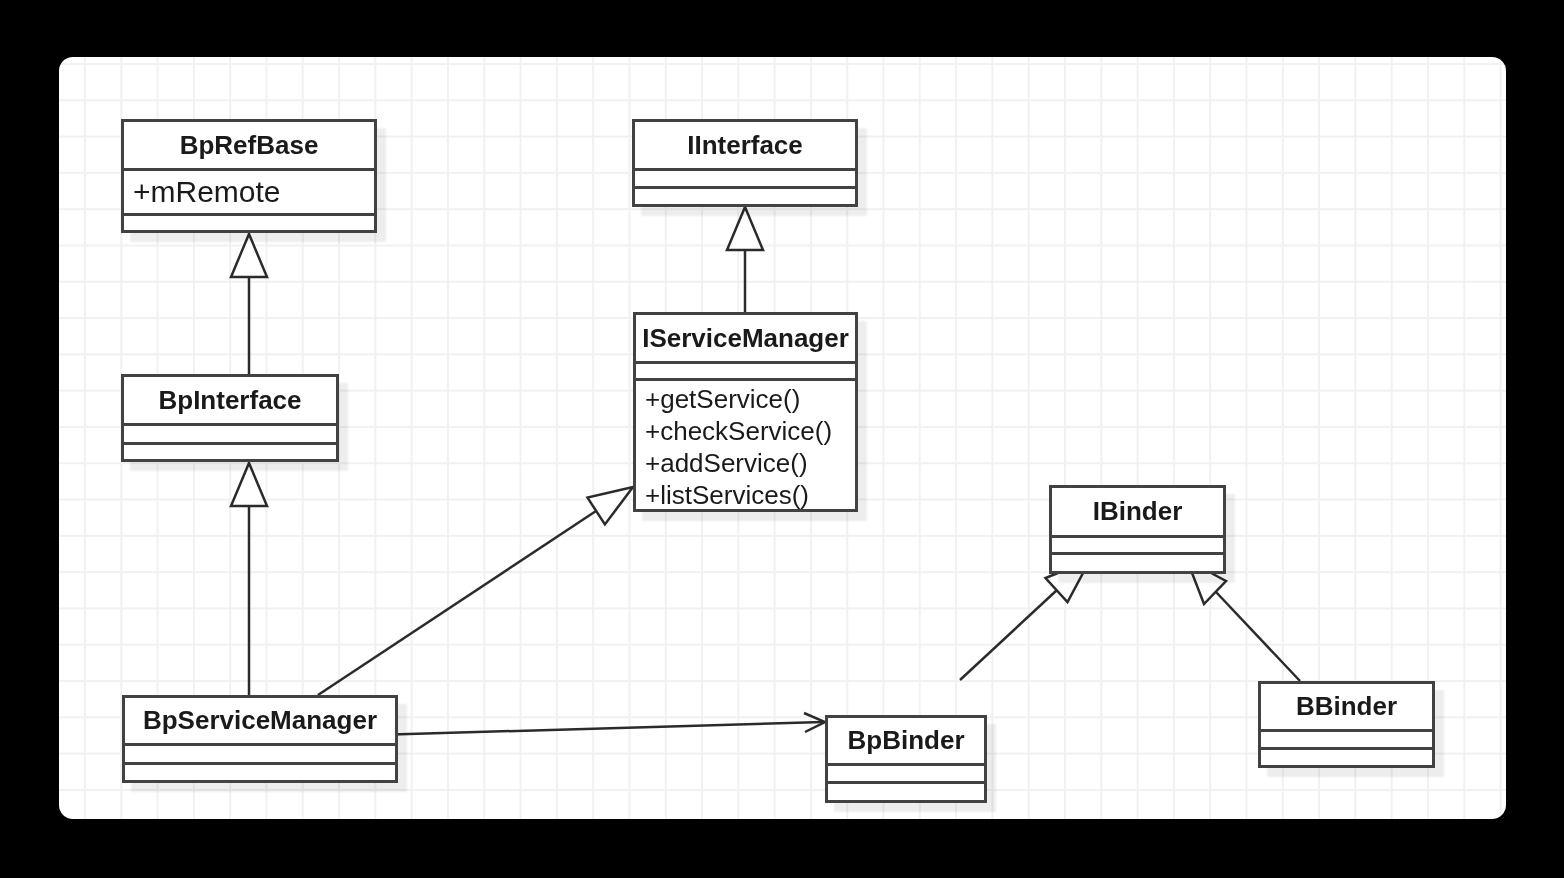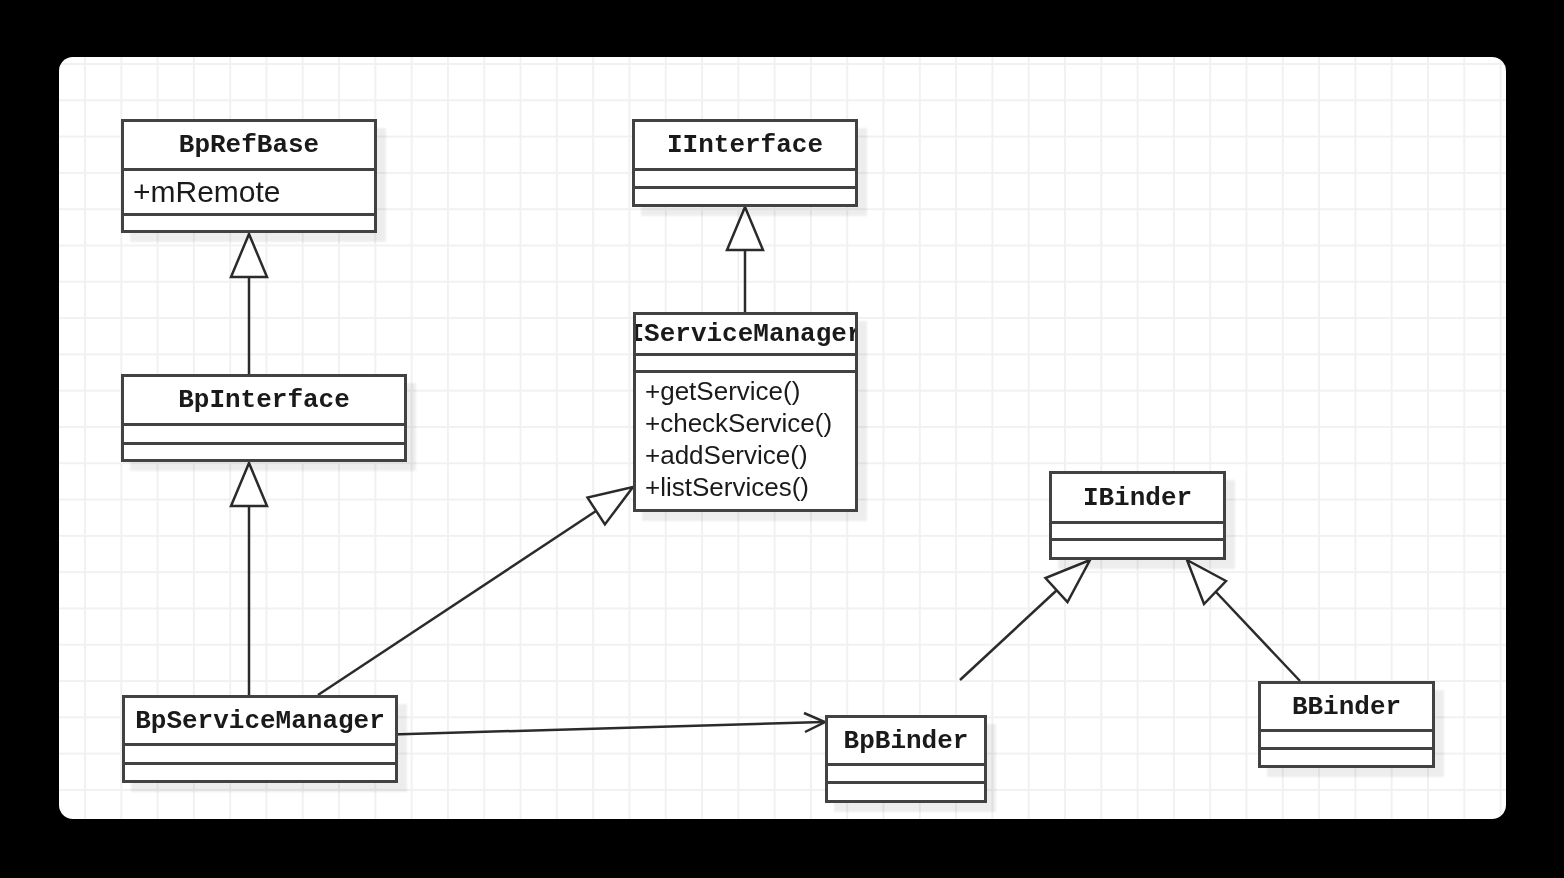--- a/index.html
+++ b/index.html
@@ -61,21 +61,20 @@
     color: #1a1a1a;
   }
   .uml-title {
     display: flex;
     align-items: center;
     justify-content: center;
     font-weight: bold;
     font-size: 26px;
     white-space: nowrap;
     overflow: hidden;
-    font-family: Liberation Mono, monospace;
   }
   .uml-sec {
     border-top: 3px solid #424242;
     box-sizing: border-box;
     overflow: hidden;
   }
   .uml-attr {
     display: flex;
     align-items: center;
     padding-left: 9px;
@@ -143,43 +142,43 @@
       <div class="uml-sec" style="flex:1;"></div>
     </div>
 
     <div class="uml-class" style="left:573px; top:62px; width:226px; height:88px;">
       <div class="uml-title" style="height:46px;">IInterface</div>
       <div class="uml-sec" style="height:18px;"></div>
       <div class="uml-sec" style="flex:1;"></div>
     </div>
 
     <div class="uml-class" style="left:574px; top:255px; width:225px; height:200px;">
-      <div class="uml-title" style="height:38px;text-align:center;">IServiceManager</div>
+      <div class="uml-title" style="height:46px;text-align:center;">IServiceManager</div>
       <div class="uml-sec" style="height:17px;"></div>
       <div class="uml-sec uml-methods-list" style="flex:1;">
         <div class="uml-method">+getService()</div>
         <div class="uml-method">+checkService()</div>
         <div class="uml-method">+addService()</div>
         <div class="uml-method">+listServices()</div>
       </div>
     </div>
 
-    <div class="uml-class" style="left:62px; top:317px; width:286px; height:88px;">
+    <div class="uml-class" style="left:62px; top:317px; width:218px; height:88px;">
       <div class="uml-title" style="height:46px;">BpInterface</div>
       <div class="uml-sec" style="height:19px;"></div>
       <div class="uml-sec" style="flex:1;"></div>
     </div>
 
     <div class="uml-class" style="left:63px; top:638px; width:276px; height:88px;">
       <div class="uml-title" style="height:45px;">BpServiceManager</div>
       <div class="uml-sec" style="height:19px;"></div>
       <div class="uml-sec" style="flex:1;"></div>
     </div>
 
-    <div class="uml-class" style="left:990px; top:414px; width:177px; height:89px;">
+    <div class="uml-class" style="left:990px; top:428px; width:177px; height:89px;">
       <div class="uml-title" style="height:47px;">IBinder</div>
       <div class="uml-sec" style="height:17px;"></div>
       <div class="uml-sec" style="flex:1;"></div>
     </div>
 
     <div class="uml-class" style="left:766px; top:658px; width:162px; height:88px;">
       <div class="uml-title" style="height:45px;">BpBinder</div>
       <div class="uml-sec" style="height:18px;"></div>
       <div class="uml-sec" style="flex:1;"></div>
     </div>

